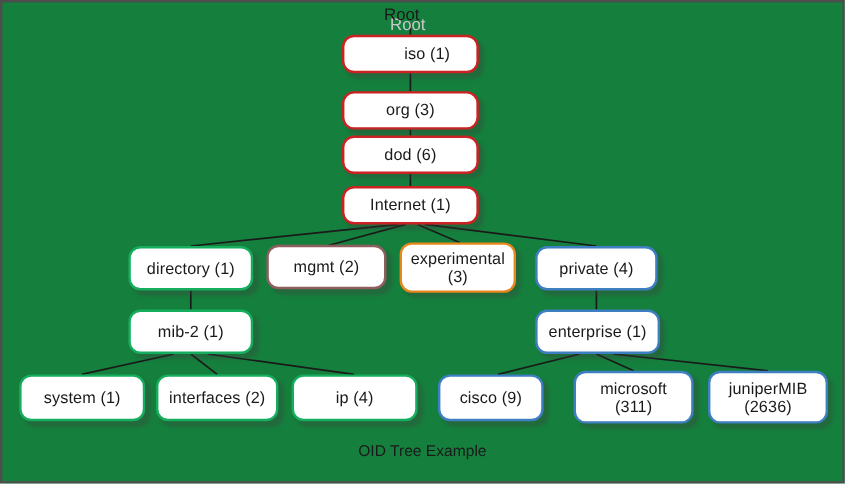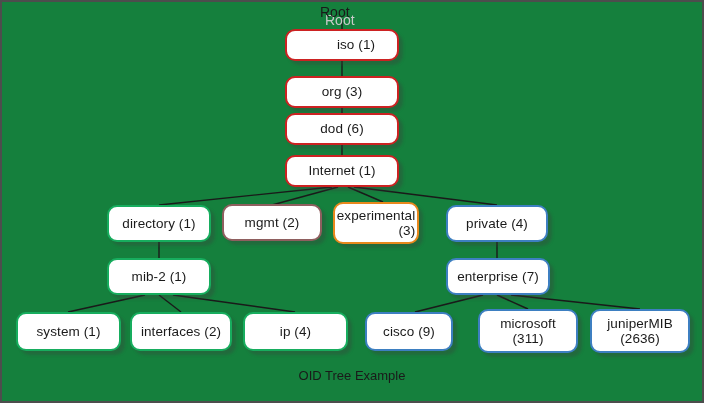--- a/index.html
+++ b/index.html
@@ -111,32 +111,32 @@
       </div>
       <div class="node" style="left: 283px; top: 153px; width: 114px; height: 32px; border-color: rgb(204, 34, 34);">
         <span class="node-label">Internet (1)</span>
       </div>
       <div class="node" style="left: 105px; top: 203px; width: 104px; height: 37px; border-color: rgb(23, 173, 94);">
         <span class="node-label">directory (1)</span>
       </div>
       <div class="node" style="left: 220px; top: 202px; width: 100px; height: 37px; border-color: rgb(143, 95, 95);">
         <span class="node-label">mgmt (2)</span>
       </div>
-      <div class="node" style="left: 331px; top: 200px; width: 86px; height: 42px; border-color: rgb(232, 136, 28); text-align: right;">
+      <div class="node" style="left: 331px; top: 200px; width: 97px; height: 42px; border-color: rgb(232, 136, 28);">
         <span class="node-label">experimental
 (3)</span>
       </div>
       <div class="node" style="left: 444px; top: 203px; width: 102px; height: 37px; border-color: rgb(61, 127, 193);">
         <span class="node-label">private (4)</span>
       </div>
       <div class="node" style="left: 105px; top: 256px; width: 104px; height: 37px; border-color: rgb(23, 173, 94);">
         <span class="node-label">mib-2 (1)</span>
       </div>
       <div class="node" style="left: 444px; top: 256px; width: 104px; height: 37px; border-color: rgb(61, 127, 193);">
-        <span class="node-label">enterprise (7)</span>
+        <span class="node-label">enterprise (1)</span>
       </div>
       <div class="node" style="left: 14px; top: 310px; width: 105px; height: 39px; border-color: rgb(23, 173, 94);">
         <span class="node-label">system (1)</span>
       </div>
       <div class="node" style="left: 128px; top: 310px; width: 102px; height: 39px; border-color: rgb(23, 173, 94);">
         <span class="node-label">interfaces (2)</span>
       </div>
       <div class="node" style="left: 241px; top: 310px; width: 105px; height: 39px; border-color: rgb(23, 173, 94);">
         <span class="node-label">ip (4)</span>
       </div>

